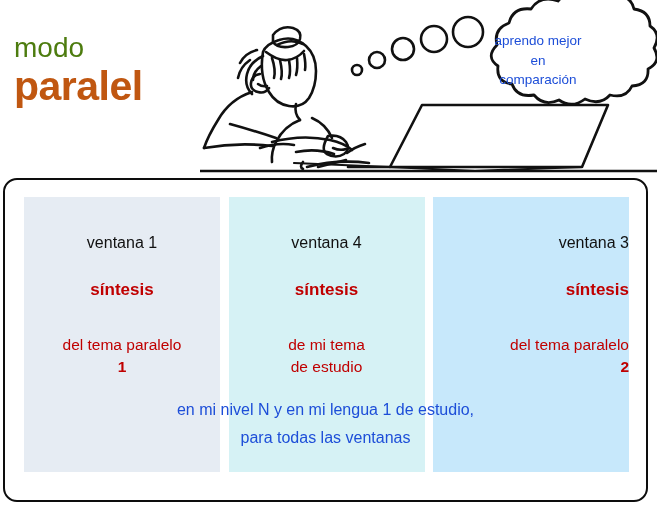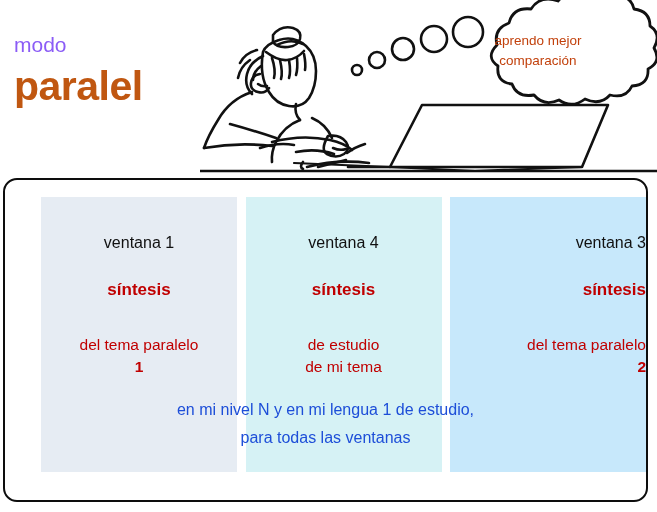--- a/index.html
+++ b/index.html
@@ -20,22 +20,22 @@
     position: absolute;
     left: 0;
     top: 0;
     width: 657px;
     height: 176px;
   }
   #title-modo {
     position: absolute;
     left: 14px;
     top: 34px;
-    font-size: 21px;
-    color: #8b5cf6;
+    font-size: 28px;
+    color: #4d7c0f;
     letter-spacing: 0px;
     line-height: 1;
   }
   #title-paralel {
     position: absolute;
     left: 14px;
     top: 66px;
     font-size: 41px;
     font-weight: bold;
     color: #c05711;
@@ -53,41 +53,41 @@
   }
   #illustration svg { display: block; }
 
   #bubble-text {
     position: absolute;
     left: 462px;
     top: 31px;
     width: 152px;
     text-align: center;
     font-size: 13.5px;
-    color: #c2410c;
+    color: #1d4ed8;
     line-height: 1.45;
   }
   #bubble-text .bl { display: block; white-space: nowrap; }
 
   
   #windows-container {
     position: absolute;
     left: 3px;
     top: 178px;
     width: 645px;
     height: 324px;
     border: 2px solid #0d0d0d;
     border-radius: 14px;
     box-sizing: border-box;
     background: #ffffff;
   }
 
   #panels-row {
     position: absolute;
-    left: 36px;
+    left: 19px;
     top: 17px;
     width: 605px;
     height: 275px;
     display: flex;
     justify-content: space-between;
     gap: 8px;
   }
   .panel {
     width: 196px;
     height: 275px;
@@ -215,20 +215,21 @@
                q-13 10 -26 1
                q-15 7 -25 -5
                q-17 3 -22 -11
                q-16 -2 -14 -18
                q-13 -9 -1 -21 z" fill="#ffffff" stroke="#111111" stroke-width="2.8"></path>
     </svg>
   </div>
 
   <div id="bubble-text">
     <span class="bl">aprendo  mejor</span>
+    <span class="bl">en</span>
     <span class="bl">comparación</span>
   </div>
 </div>
 
 <div id="windows-container">
 
   <div id="panels-row">
 
     <div class="panel panel-1">
       <div class="panel-window-label">ventana 1</div>
@@ -236,22 +237,22 @@
       <div class="panel-desc">
         <span class="bl">del tema paralelo</span>
         <span class="bl num">1</span>
       </div>
     </div>
 
     <div class="panel panel-2">
       <div class="panel-window-label">ventana 4</div>
       <div class="panel-sintesis">síntesis</div>
       <div class="panel-desc">
+        <span class="bl">de mi tema</span>
         <span class="bl">de estudio</span>
-        <span class="bl">de mi tema</span>
       </div>
     </div>
 
     <div class="panel panel-3">
       <div class="panel-window-label">ventana 3</div>
       <div class="panel-sintesis">síntesis</div>
       <div class="panel-desc">
         <span class="bl">del tema paralelo</span>
         <span class="bl num">2</span>
       </div>

